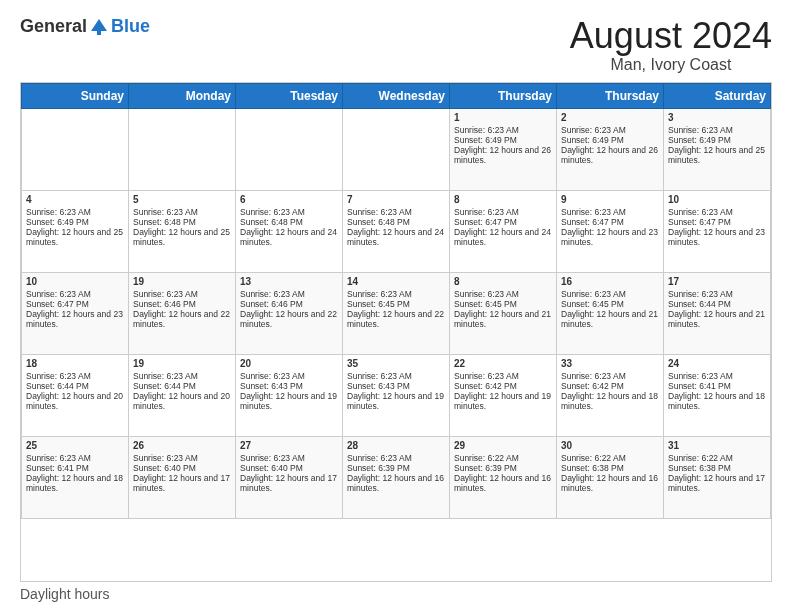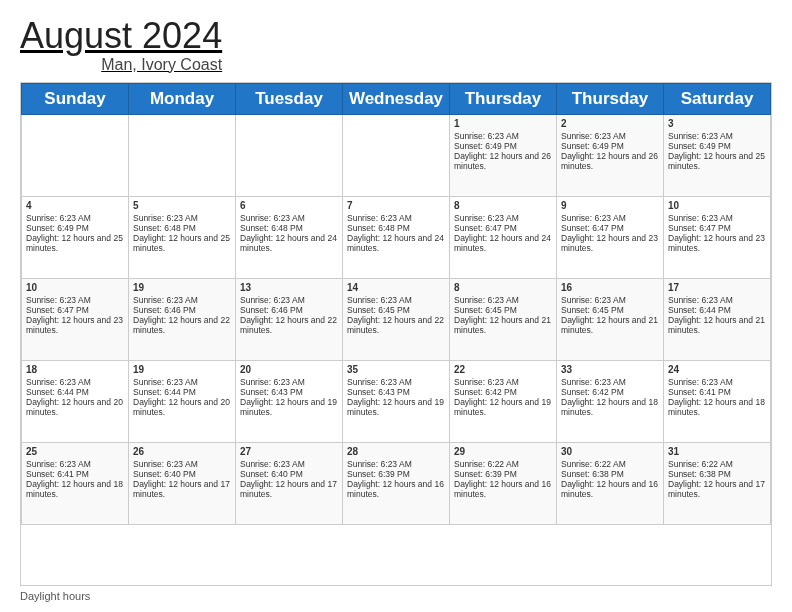--- a/index.html
+++ b/index.html
@@ -36,22 +36,21 @@
       color: #333;
     }
     .logo-general { color: #333; font-weight: bold; }
     .logo-blue { color: #2176c7; font-weight: bold; }
     .logo-icon {
       width: 20px;
       height: 20px;
       margin: 0 2px;
     }
     .title-block {
-      text-align: right;
-      text-decoration: underline;
+      text-align: center;
     }
     .month-year {
       font-size: 36px;
       font-weight: normal;
       color: #222;
       line-height: 1.1;
     }
     .location {
       font-size: 16px;
       color: #444;
@@ -63,24 +62,24 @@
       width: 100%;
     }
     table {
       width: 100%;
       border-collapse: collapse;
       table-layout: fixed;
     }
     thead tr th {
       background: #2176c7;
       color: #fff;
-      font-size: 17px;
+      font-size: 12px;
       font-weight: bold;
       padding: 5px 4px;
-      text-align: center;
+      text-align: right;
       border: 1px solid #1a5fa0;
     }
     tbody tr td {
       vertical-align: top;
       border: 1px solid #ccc;
       padding: 3px 4px;
       font-size: 8.5px;
       color: #333;
       background: #fff;
       height: 82px;
@@ -92,29 +91,39 @@
       font-weight: bold;
       font-size: 10px;
       margin-bottom: 2px;
       display: block;
     }
     .cell-empty {
       background: #fff !important;
     }
     .footer {
       margin-top: 4px;
-      font-size: 11px;
+      font-size: 14px;
       color: #555;
     }
   </style>
 </head>
 <body>
 
 <div class="page">
   <div class="header">
+    <div class="logo">
+      <div class="logo-text">
+        <span class="logo-general">General</span>
+        <svg class="logo-icon" viewBox="0 0 20 20">
+          <polygon points="10,2 18,14 2,14" fill="#2176c7"></polygon>
+          <rect x="8" y="14" width="4" height="4" fill="#2176c7"></rect>
+        </svg>
+        <span class="logo-blue">Blue</span>
+      </div>
+    </div>
     <div class="title-block">
       <div class="month-year">August 2024</div>
       <div class="location">Man, Ivory Coast</div>
     </div>
   </div>
 
   <div class="calendar">
     <table>
       <thead>
         <tr>

